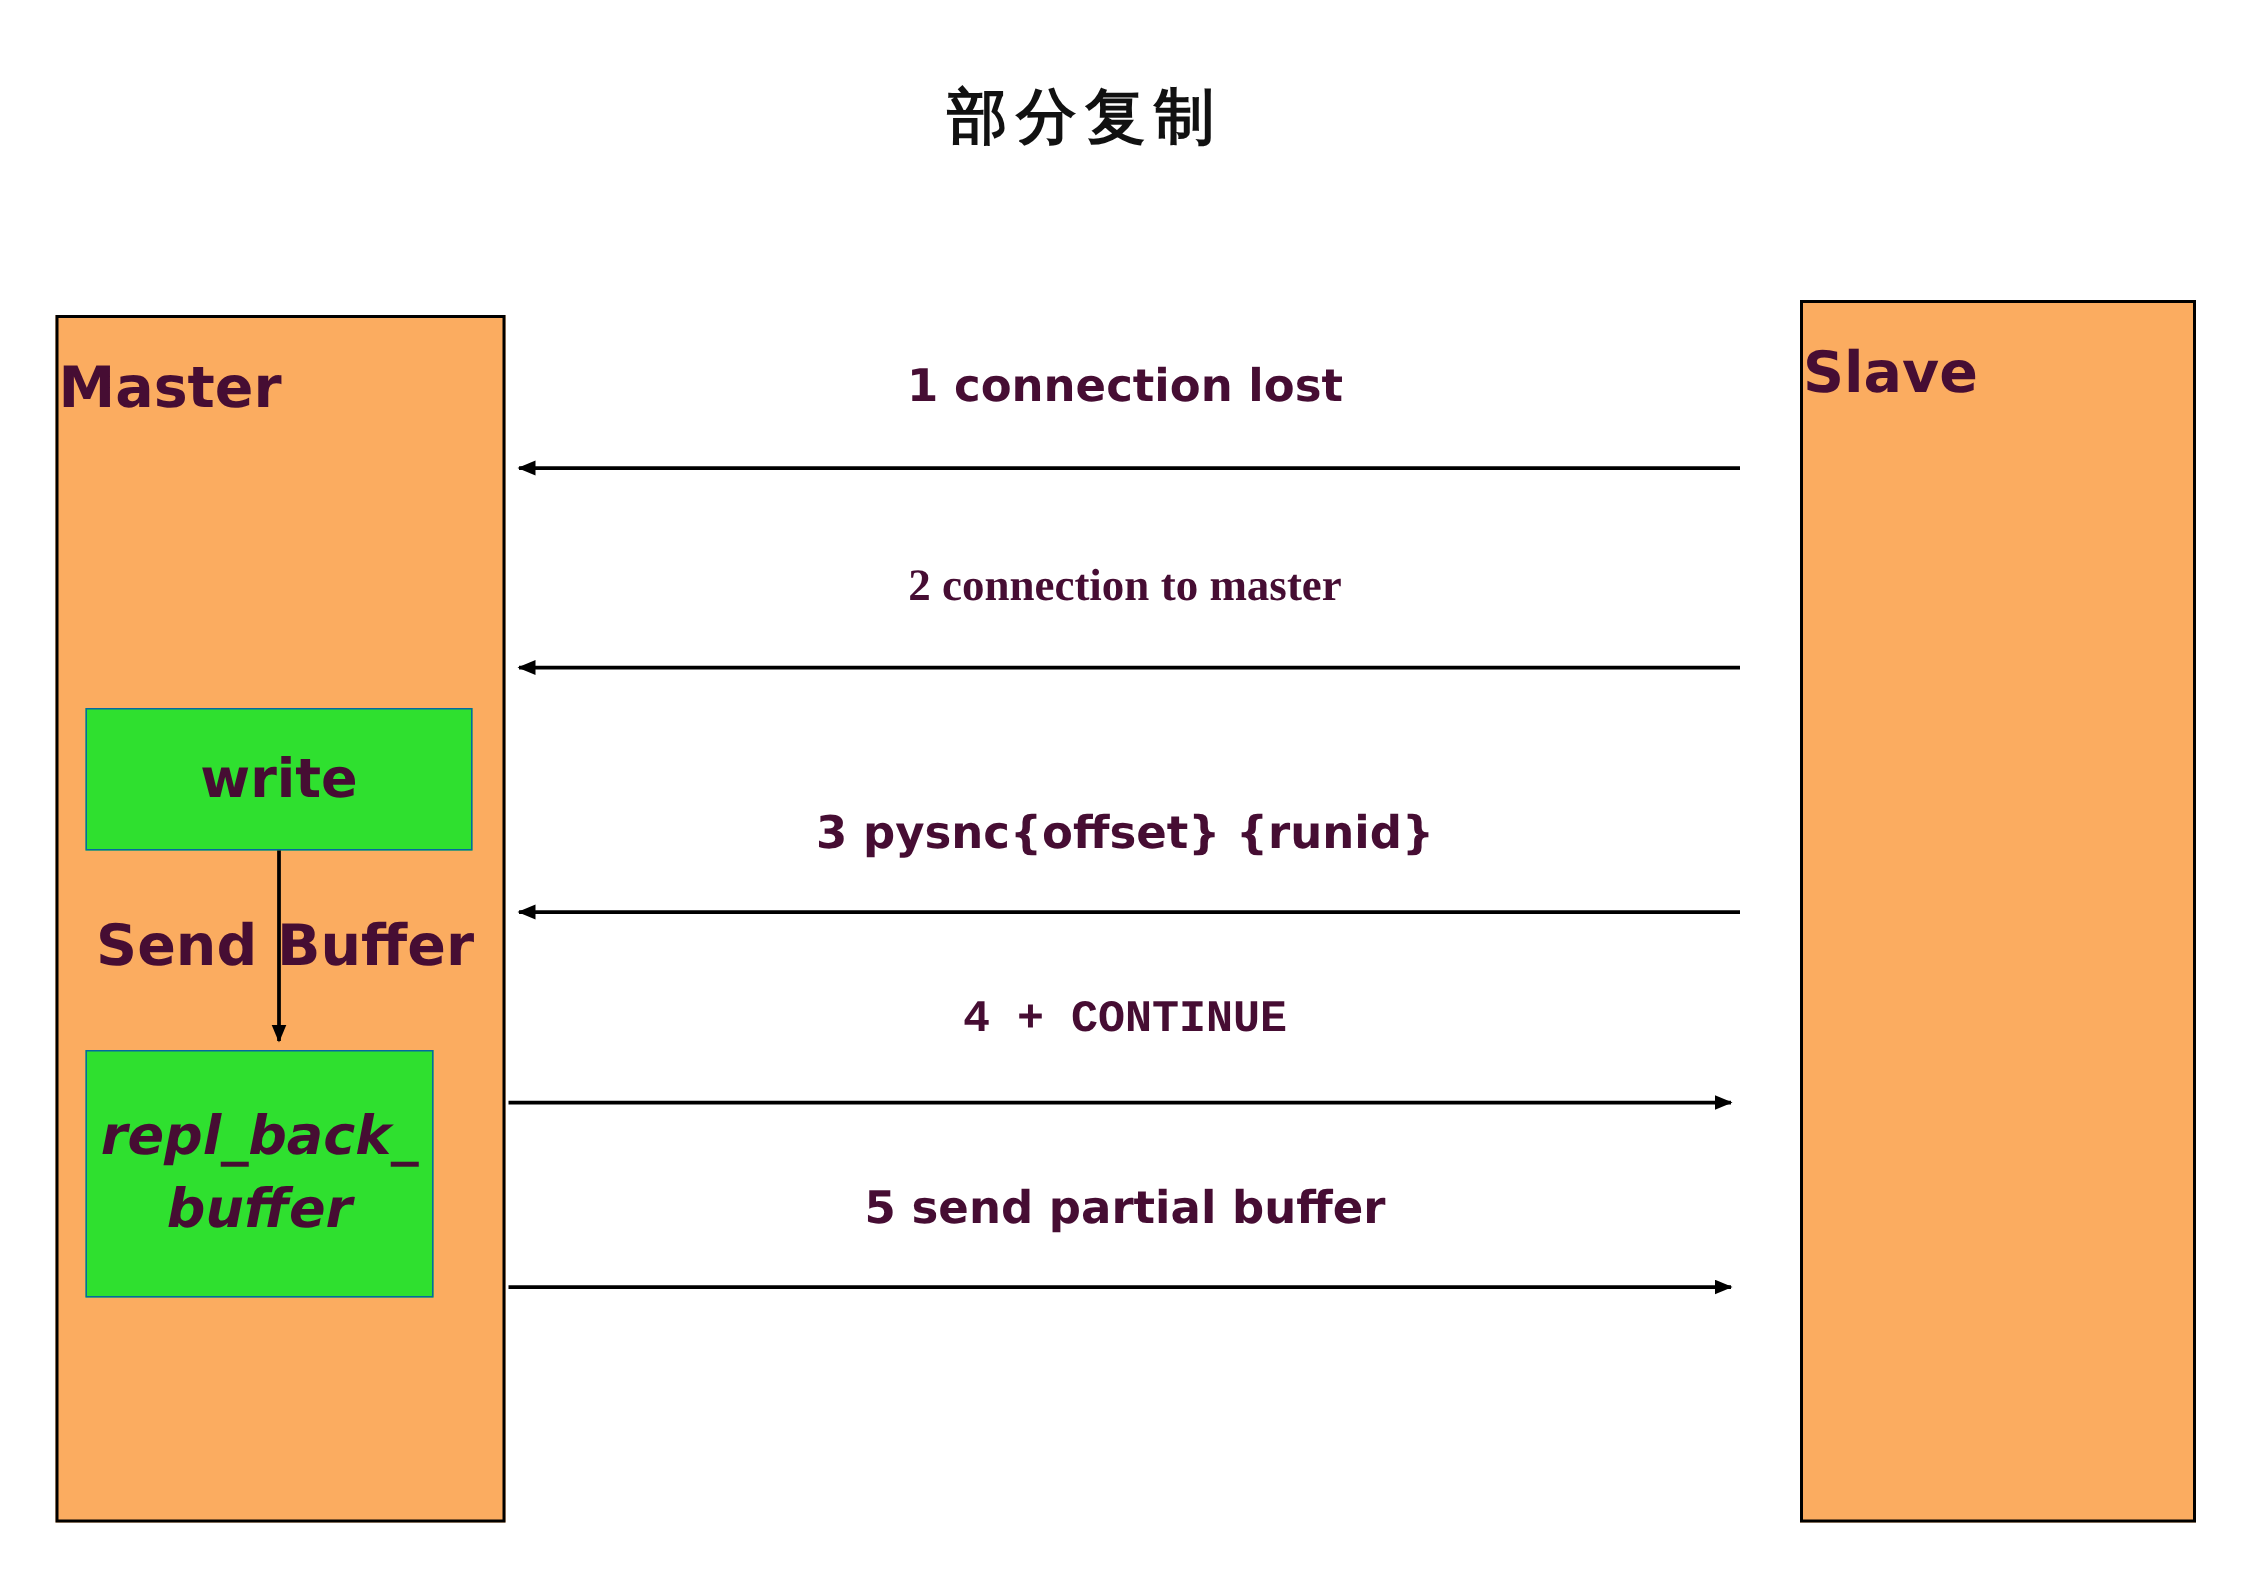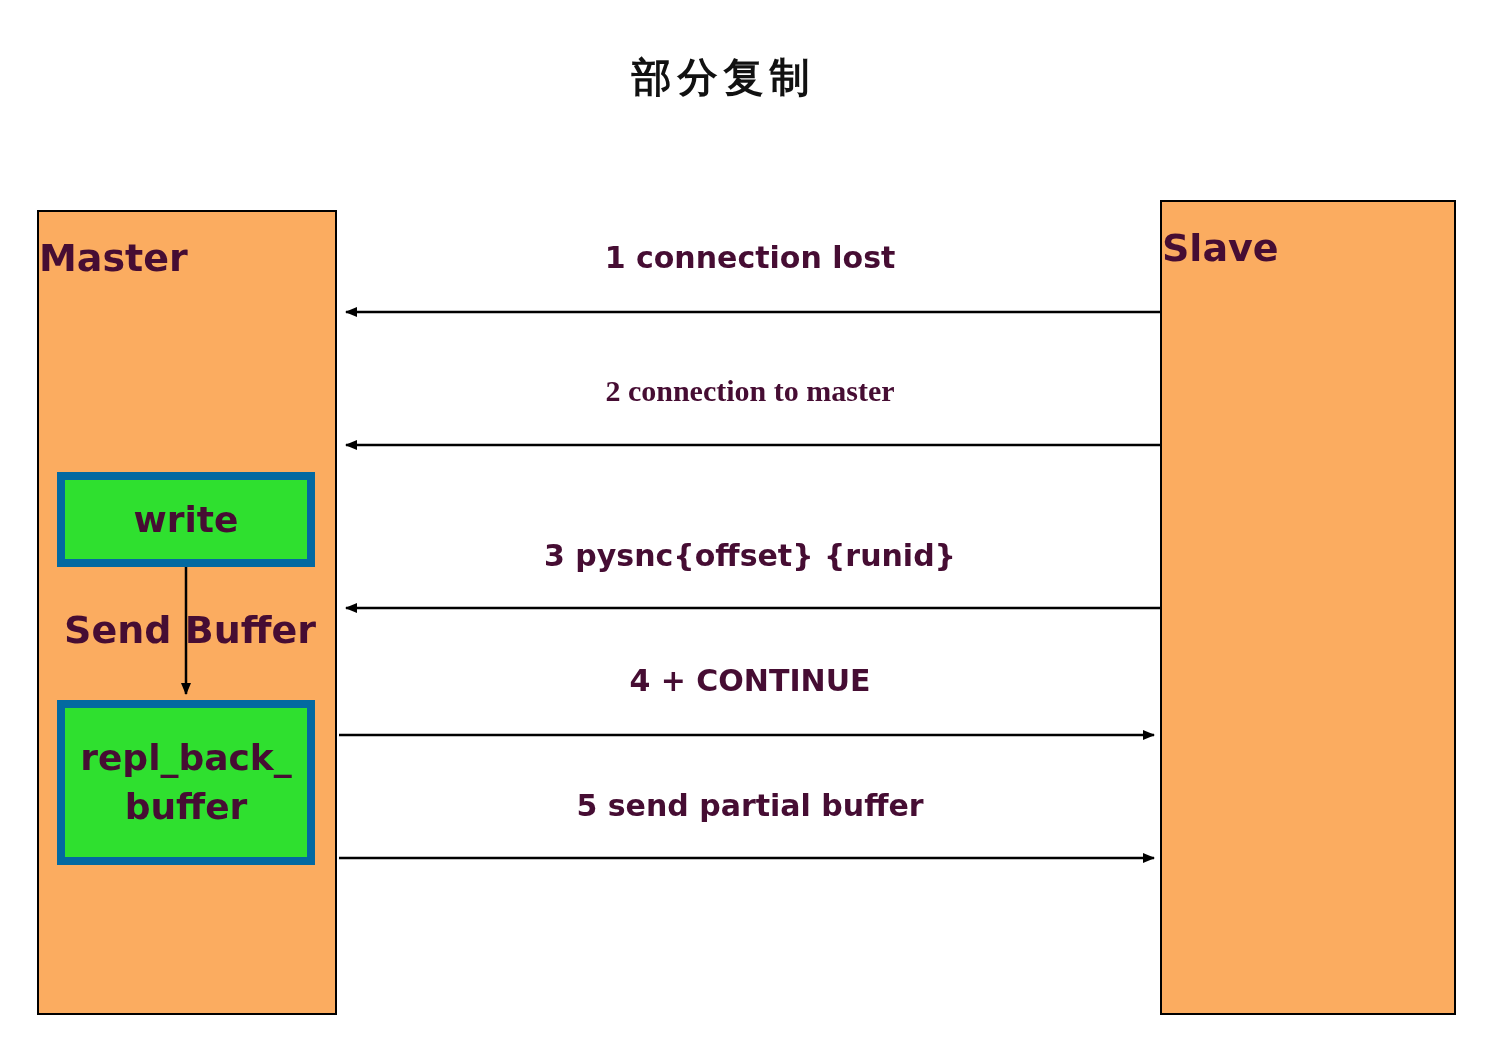--- a/index.html
+++ b/index.html
@@ -36,58 +36,59 @@
     border: 2px solid #000000;
     box-sizing: border-box;
   }
   .master-node {
     left: 37px;
     top: 210px;
     width: 300px;
     height: 805px;
   }
   .slave-node {
-    left: 1160px;
+    left: 1200px;
     top: 200px;
-    width: 296px;
+    width: 264px;
     height: 815px;
   }
   .node-label {
     margin-top: 24px;
     text-align: left;
     font-size: 38px;
     font-weight: bold;
     color: var(--label-text, #460D33);
   }
   .green-box {
     position: absolute;
     background: var(--box-green, #2FE02F);
-    border: 8px solid #0369a1;
+    border: 1px solid #0369a1;
     box-sizing: border-box;
     display: flex;
     flex-direction: column;
     align-items: center;
     justify-content: center;
     font-size: 36px;
     font-weight: bold;
     color: var(--label-text, #460D33);
     text-align: center;
   }
   .write-box {
     left: 57px;
     top: 472px;
     width: 258px;
     height: 95px;
   }
   .repl-box {
     left: 57px;
     top: 700px;
-    width: 258px;
+    width: 232px;
     height: 165px;
     line-height: 1.35;
+    font-style: italic;
   }
   .send-buffer {
     position: absolute;
     left: 38px;
     top: 608px;
     width: 278px;
     text-align: right;
     font-size: 38px;
     font-weight: bold;
     color: var(--label-text, #460D33);
@@ -97,21 +98,21 @@
     left: 340px;
     width: 820px;
     text-align: center;
     font-size: 30px;
     font-weight: bold;
     color: var(--label-text, #460D33);
   }
   .msg-1 { top: 240px; }
   .msg-2 { top: 374px; font-family: Liberation Serif, serif; }
   .msg-3 { top: 538px; }
-  .msg-4 { top: 663px; }
+  .msg-4 { top: 663px; font-family: Liberation Mono, monospace; }
   .msg-5 { top: 788px; }
   svg.connectors {
     position: absolute;
     inset: 0;
     pointer-events: none;
   }
 </style>
 </head>
 <body>
 

